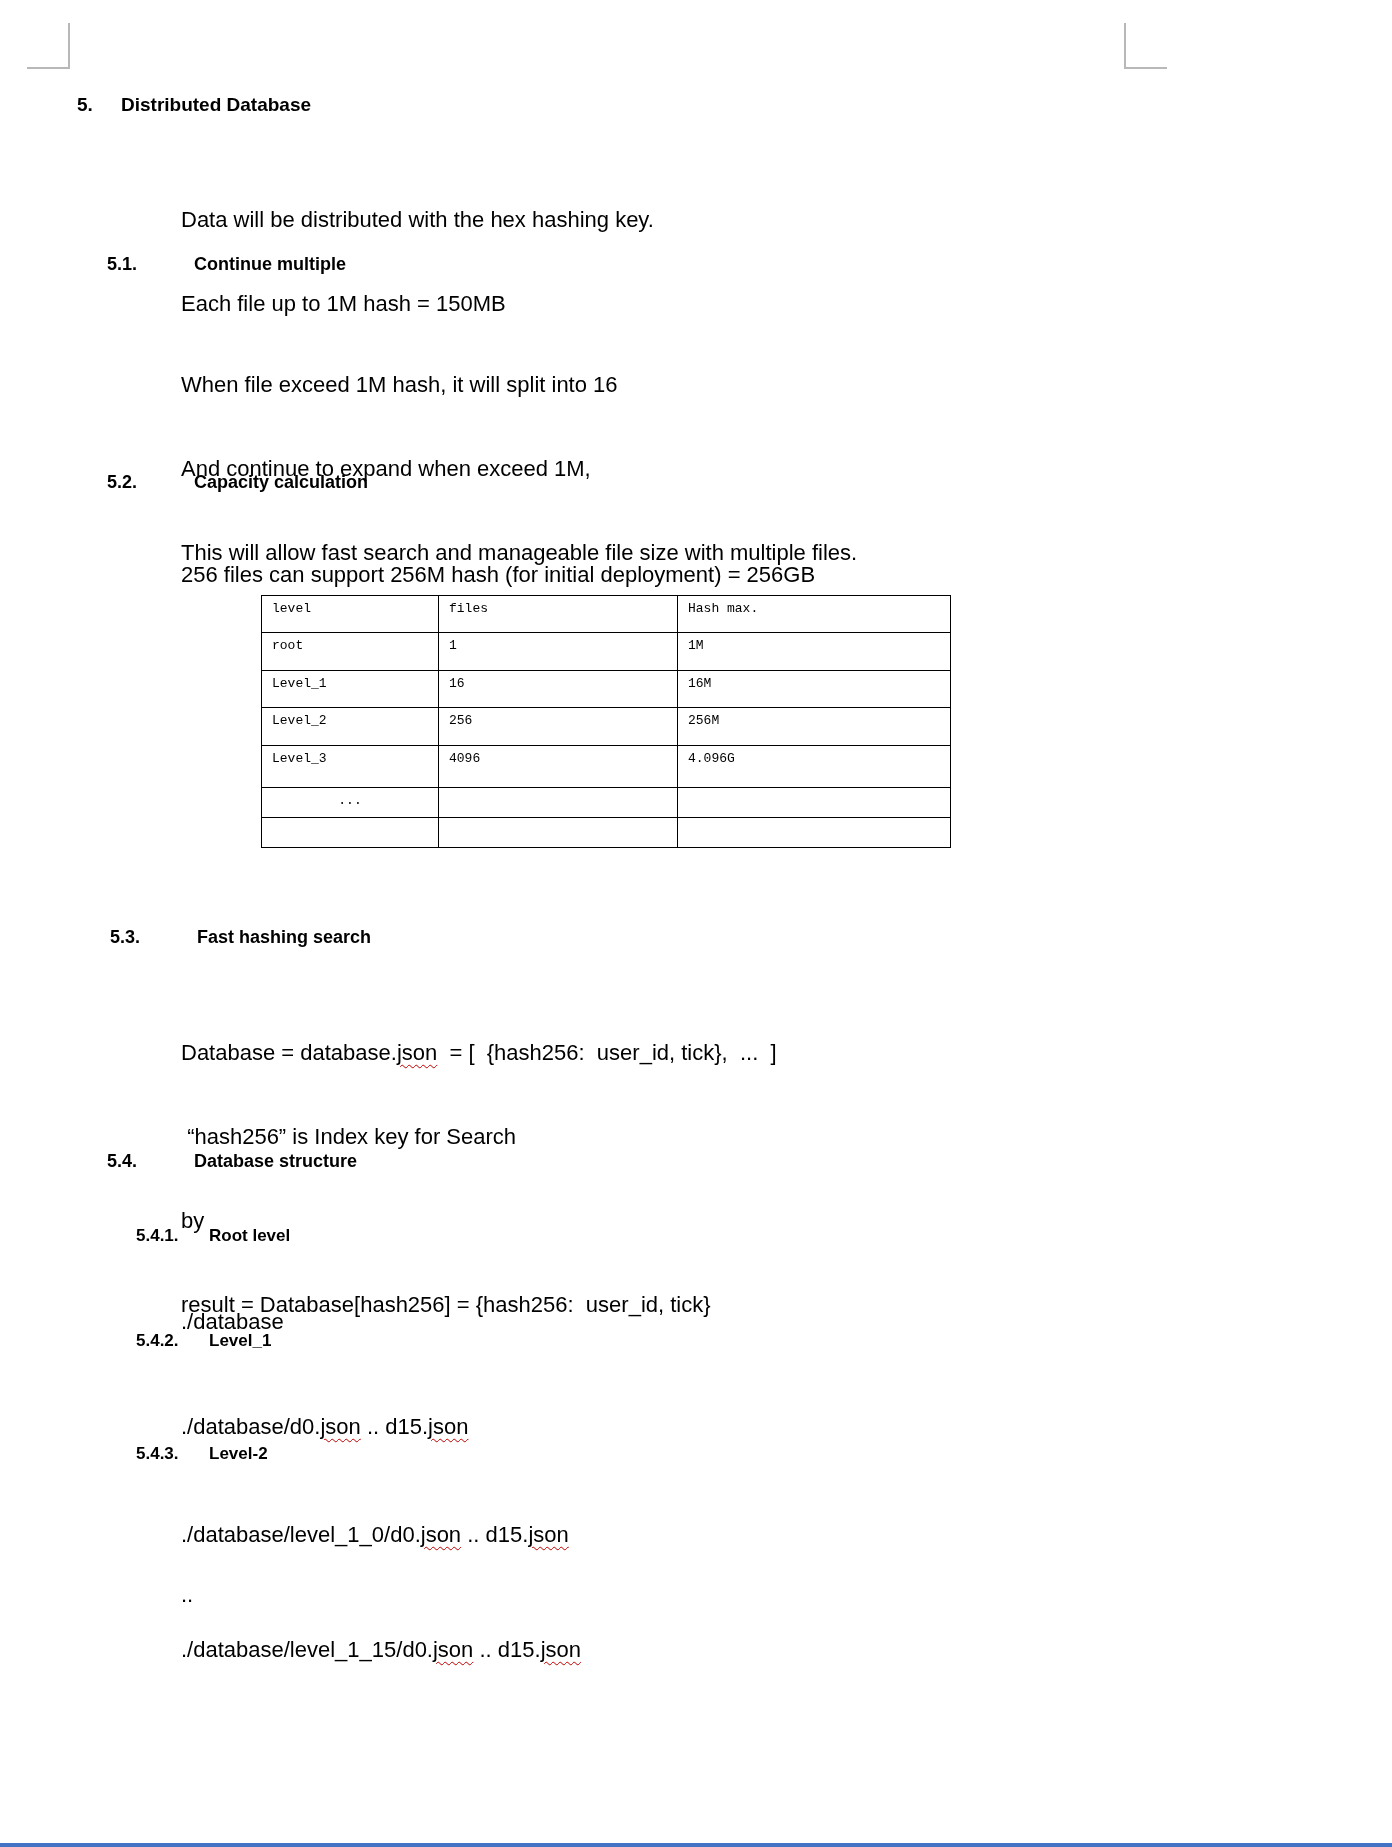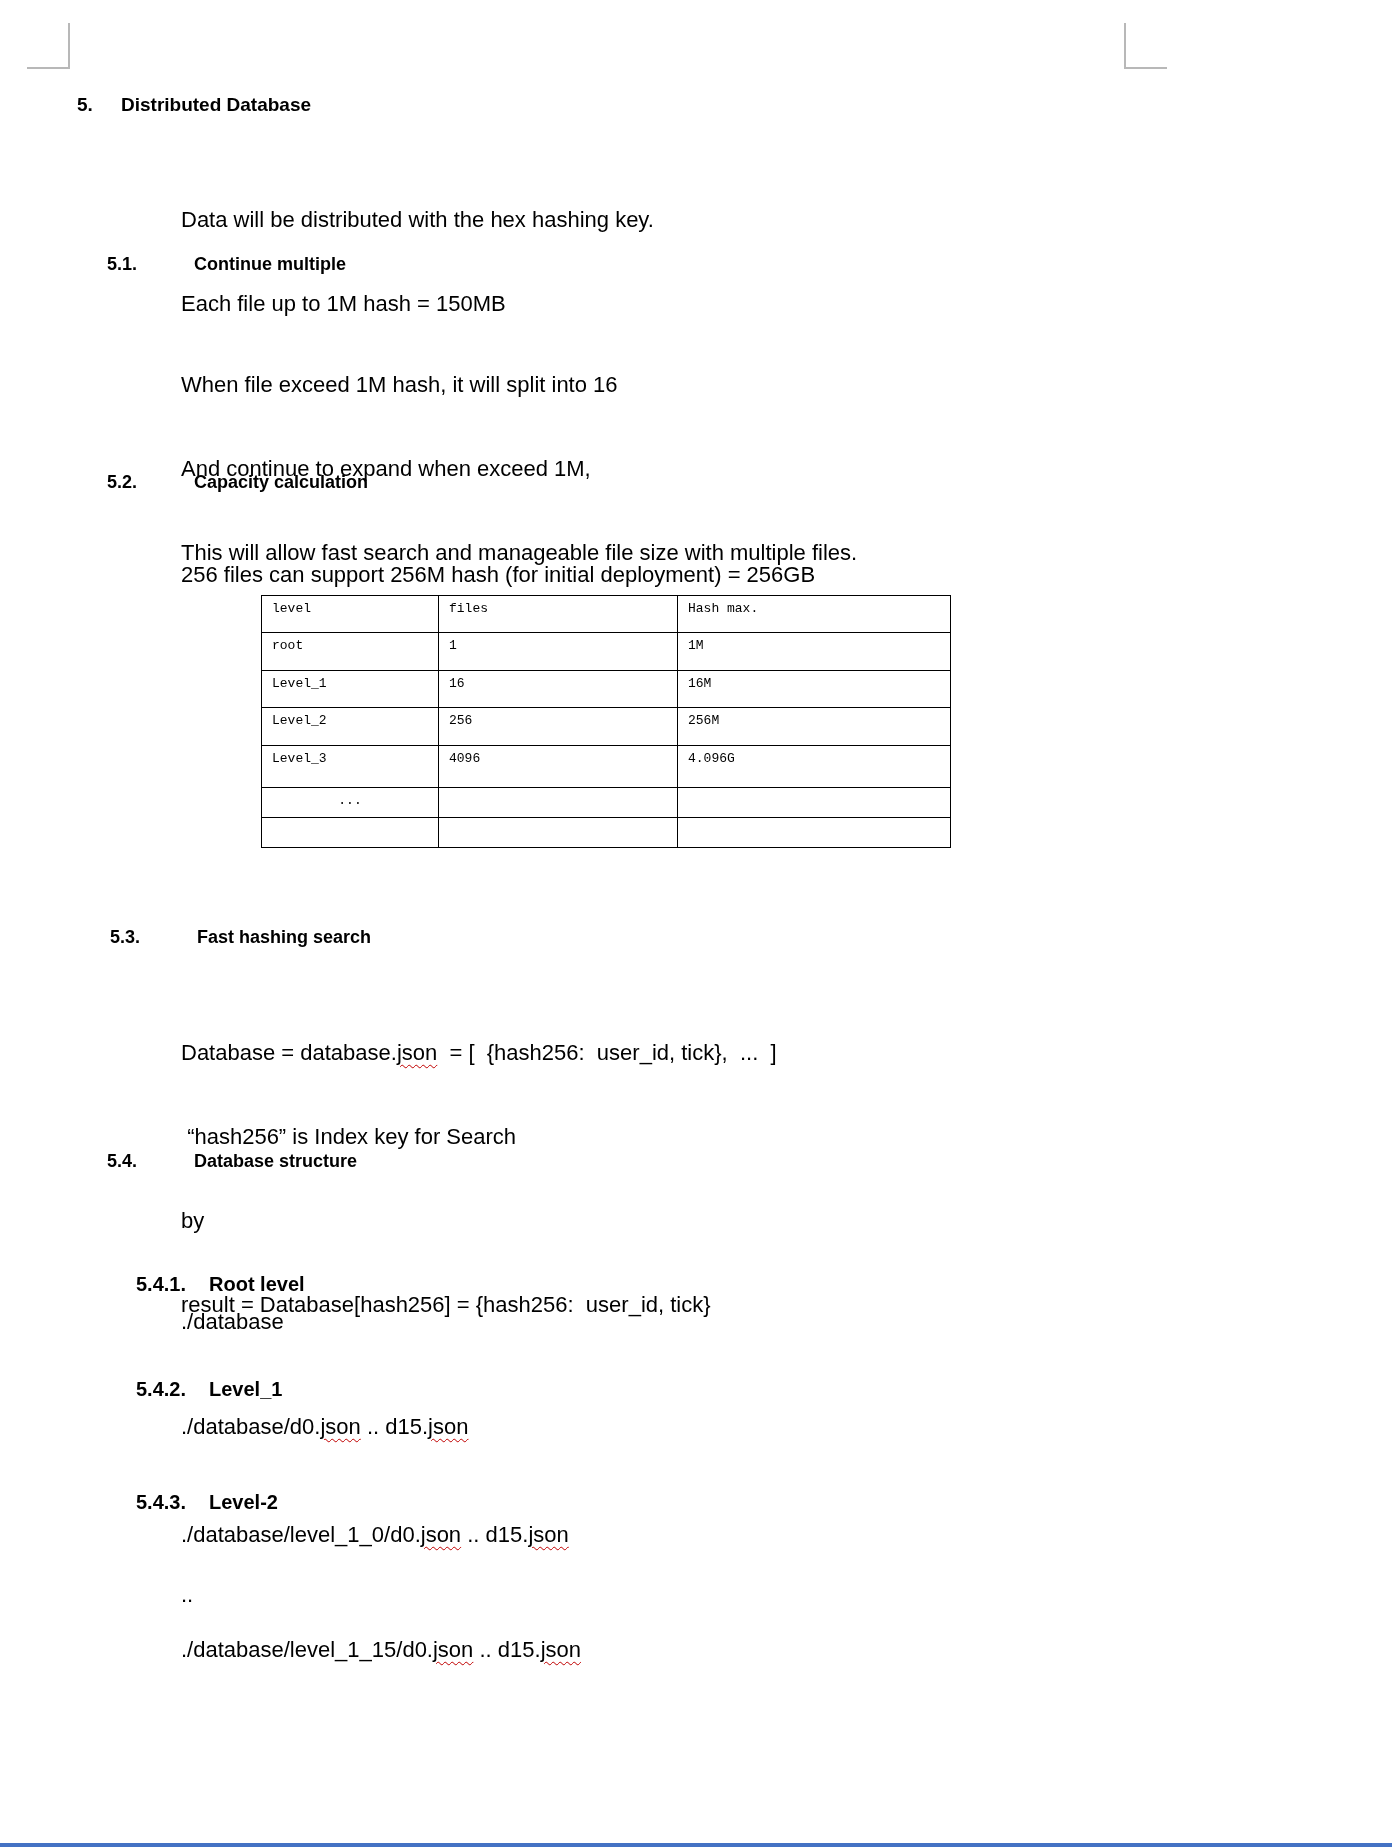--- a/index.html
+++ b/index.html
@@ -21,21 +21,21 @@
   .crop-mark{position:absolute;width:41px;height:44px;}
   .crop-mark.tl{left:27px;top:23px;border-right:2px solid var(--corner-mark-color);border-bottom:2px solid var(--corner-mark-color);}
   .crop-mark.tr{left:1124px;top:23px;border-left:2px solid var(--corner-mark-color);border-bottom:2px solid var(--corner-mark-color);}
 
   .abs{position:absolute;}
   .heading{font-weight:bold;white-space:nowrap;display:flex;}
   .h-main{font-size:19px;line-height:26px;}
   .h-main .num{display:inline-block;width:44px;}
   .h-sec{font-size:18px;line-height:25px;gap:29px;}
   .h-sec .num{display:inline-block;width:58px;}
-  .h-sub{font-size:20px;line-height:24px;margin-top:48px;}
+  .h-sub{font-size:17px;line-height:24px;}
   .h-sub .num{display:inline-block;width:73px;}
 
   .body-text{font-size:22px;line-height:28px;white-space:pre-wrap;}
   .body-line{display:block;}
 
   .squiggle{
     text-decoration-line:underline;
     text-decoration-style:wavy;
     text-decoration-color:var(--squiggle-color);
     text-decoration-thickness:1px;

